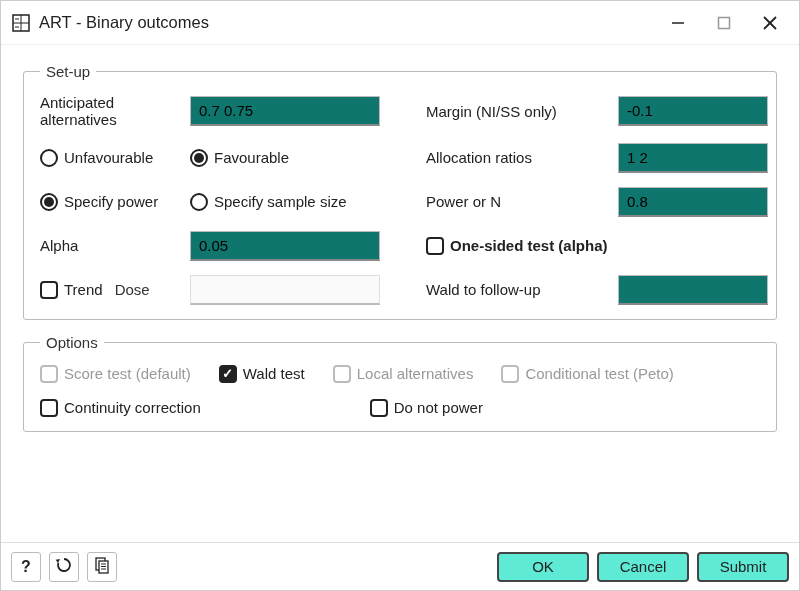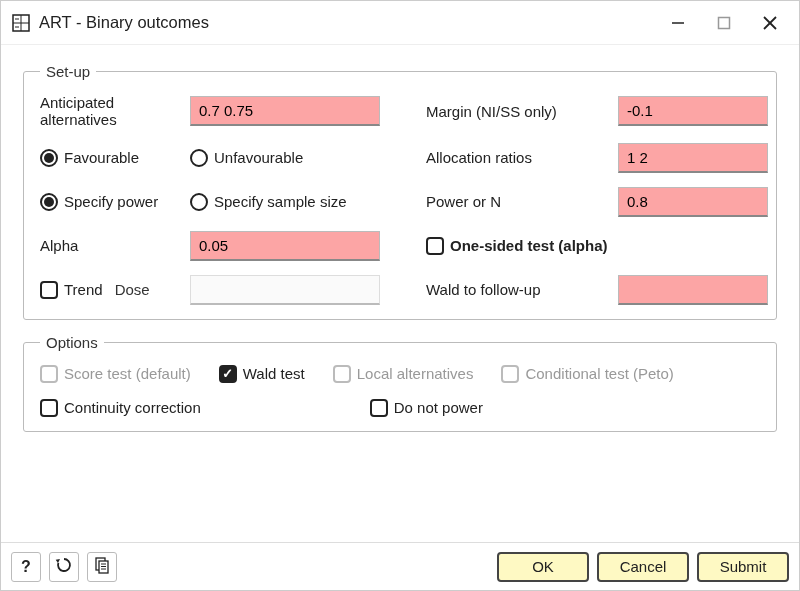--- a/index.html
+++ b/index.html
@@ -66,21 +66,21 @@
     row-gap: 14px;
     align-items: center;
   }
   .label { color: #222; }
   .text-input {
     height: 30px;
     border: 1px solid #bbb;
     border-bottom: 2px solid #888;
     padding: 2px 8px;
     font-size: 15px;
-    background: #fca5a5;
+    background: #0f766e;
   }
   .text-input.disabled {
     border-color: #ddd;
     border-bottom-color: #bbb;
     background: #fafafa;
   }
   .radio, .checkbox {
     display: inline-flex;
     align-items: center;
     gap: 6px;
@@ -137,21 +137,21 @@
     display: inline-flex;
     align-items: center; justify-content: center;
     font-size: 16px;
     background: #fff;
   }
   .btn {
     min-width: 92px;
     height: 30px;
     border: 2px solid #444;
     border-radius: 4px;
-    background: #fef9c3;
+    background: #5eead4;
     display: inline-flex;
     align-items: center; justify-content: center;
     font-size: 15px;
     padding: 0 16px;
   }
   .right-label { padding-left: 8px; }
 </style>
 </head>
 <body>
 
@@ -193,26 +193,26 @@
       <legend>Set-up</legend>
       <div class="setup-grid">
 
         <div class="label" style="line-height:1.15;">Anticipated alternatives</div>
         <input class="text-input" value="0.7 0.75" style="">
         <div></div>
         <div class="label right-label">Margin (NI/SS only)</div>
         <input class="text-input" value="-0.1" style="">
 
         <div class="radio">
+          <span class="radio-dot"></span>
+          <span>Unfavourable</span>
+        </div>
+        <div class="radio">
           <span class="radio-dot selected"></span>
           <span>Favourable</span>
-        </div>
-        <div class="radio">
-          <span class="radio-dot"></span>
-          <span>Unfavourable</span>
         </div>
         <div></div>
         <div class="label right-label">Allocation ratios</div>
         <input class="text-input" value="1 2" style="">
 
         <div class="radio">
           <span class="radio-dot selected"></span>
           <span>Specify power</span>
         </div>
         <div class="radio" style="grid-column: 2 / span 2;">

